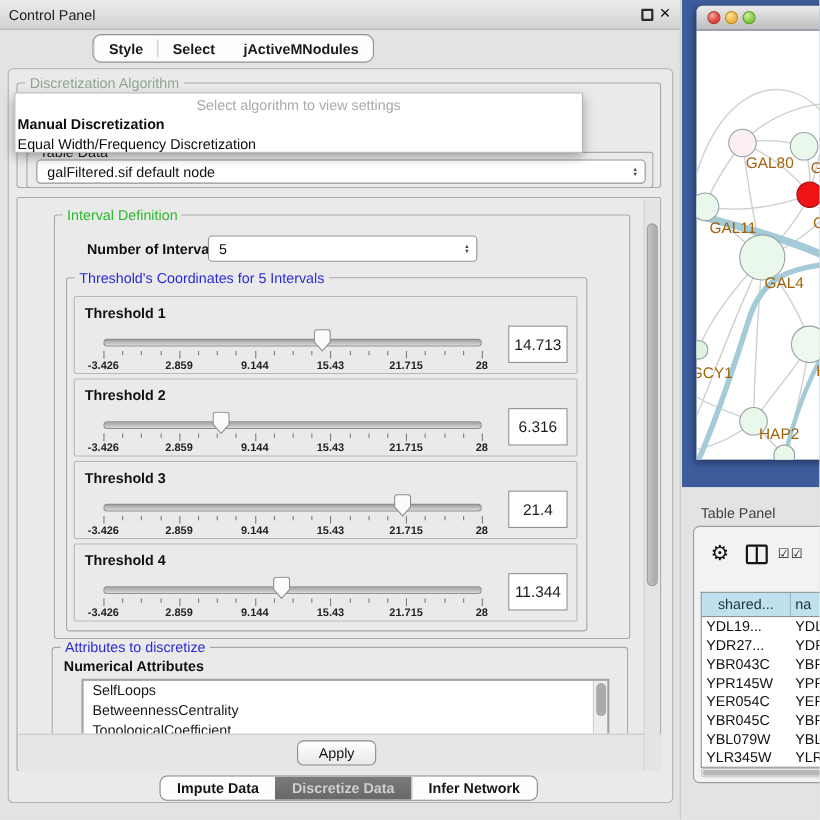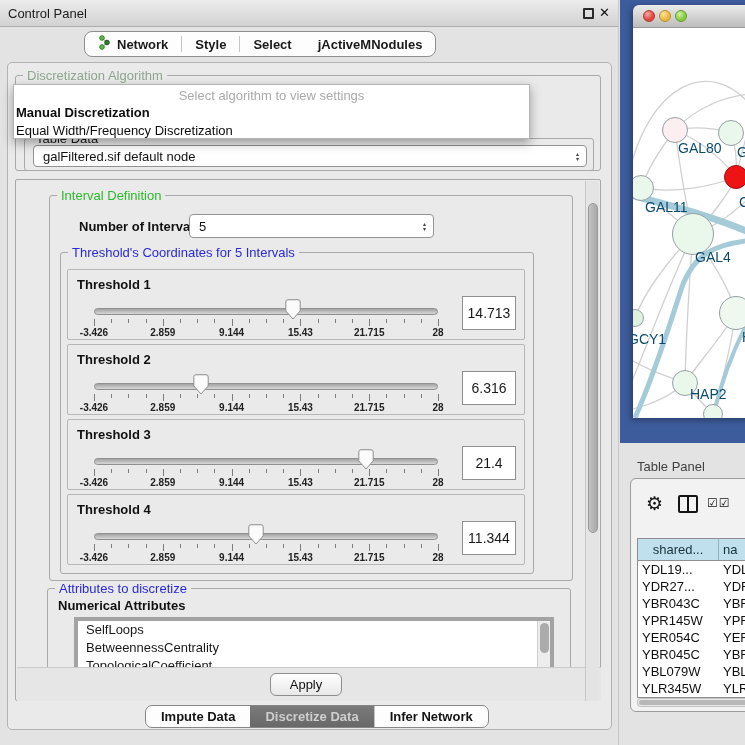--- a/index.html
+++ b/index.html
@@ -70,21 +70,21 @@
   .tick.minor { height:4px; }
   .tick.major { height:7px; }
   .scale-label { position:absolute; top:57px; width:44px; text-align:center; font-size:10px; font-weight:bold; color:#222; }
   .knob { position:absolute; top:29px; width:16px; height:21px; }
   .value-box { position:absolute; right:8px; top:26px; width:54px; height:34px; background:#fff; border:1px solid #8f8f8f;
     font-size:14px; color:#1a1a1a; display:flex; align-items:center; justify-content:center; }
 
   
   #attr-group { left:30px; top:407px; width:524px; height:110px;text-decoration:underline; }
   #attr-label { position:absolute; left:10px; top:9px; font-size:13px; font-weight:bold; color:#111; }
-  #attr-list { position:absolute; left:26px; top:28px; width:480px; height:75px; background:#fff; border:4px solid #a3a3a3; overflow:hidden; }
+  #attr-list { position:absolute; left:26px; top:28px; width:480px; height:75px; background:#fff; border:2px solid #a3a3a3; overflow:hidden; }
   .attr-item { font-size:13px; color:#191919; line-height:18px; padding-left:8px; white-space:nowrap; }
   #attr-scroll { position:absolute; right:0; top:0; width:13px; height:100%; background:#ededed; border-left:1px solid #cfcfcf; }
   #attr-scroll .thumb { position:absolute; left:1.5px; top:2px; width:9px; height:30px; border-radius:5px; background:#ababab; }
 
   #apply-band { position:absolute; left:1px; top:487px; width:584px; height:34px; background:#e6e6e6; border-top:1px solid #cacaca; }
   #apply-btn { position:absolute; left:253px; top:5px; width:72px; height:23px; background:linear-gradient(180deg,#ffffff,#e8e8e8);
     border:1px solid #8d8d8d; border-radius:6px; font-size:13px; color:#111; display:flex; align-items:center; justify-content:center;text-align:right; }
 
   
   #cp-bottom-tabs { position:absolute; left:145px; top:705px; height:23px; display:flex; border:1px solid #878787; border-radius:7px; overflow:hidden; background:#fdfdfd; }
@@ -97,21 +97,21 @@
   #net-window { position:absolute; left:13px; top:5px; width:118px; height:413px; border-radius:6px 0 0 0; overflow:hidden;
     box-shadow:-2px 2px 6px rgba(0,0,0,.35); }
   #net-titlebar { position:absolute; left:0; top:0; width:100%; height:23px; background:linear-gradient(180deg,#ebebeb,#bdbdbd);
     border-bottom:1px solid #9a9a9a; }
   .light { position:absolute; top:5px; width:12px; height:12px; border-radius:50%; }
   .light.red    { left:10px; background:radial-gradient(circle at 35% 30%, #f8a9a2, #df4540 60%); border:1px solid #b43a2e; }
   .light.yellow { left:26px; background:radial-gradient(circle at 35% 30%, #fbe3a0, #edb741 60%); border:1px solid #c08c22; }
   .light.green  { left:42px; background:radial-gradient(circle at 35% 30%, #d2f0a6, #85cc41 60%); border:1px solid #5f9e28; }
   #net-canvas { position:absolute; left:0; top:23px; width:118px; height:390px; background:#fff; overflow:hidden; }
   .net-node { position:absolute; border-radius:50%; border:1px solid #96a0a6; }
-  .net-label { position:absolute; font-size:14px; color:#0c4a6e; white-space:nowrap; }
+  .net-label { position:absolute; font-size:14px; color:#a16207; white-space:nowrap; }
 
   #table-region { position:absolute; left:619px; top:443px; width:126px; height:302px; background:#e3e3e3; }
   #tp-title { position:absolute; left:18px; top:16px; font-size:13px; color:#404040; }
   #tp-window { position:absolute; left:11px; top:35px; width:120px; height:234px; background:#f2f2f2;
     border:1px solid #9c9c9c; border-radius:6px 0 0 6px; }
   #tp-toolbar { position:absolute; left:0; top:12px; width:100%; height:30px; }
   #gear-icon { position:absolute; left:15px; top:1px; font-size:19px; color:#141414; font-family:"DejaVu Sans",sans-serif; }
   #cols-icon { position:absolute; left:47px; top:4px; width:20px; height:18px; border:2px solid #141414; border-radius:2px; }
   #cols-icon::after { content:""; position:absolute; left:7px; top:0; width:2px; height:100%; background:#141414; }
   #checks-icon { position:absolute; left:76px; top:5px; font-size:12px; letter-spacing:1px; color:#141414; font-family:"DejaVu Sans",sans-serif; }
@@ -134,31 +134,20 @@
 
   <div id="control-panel">
 
     <div id="cp-titlebar">
       <span id="cp-title">Control Panel</span>
       <span id="float-btn"></span>
       <span id="close-btn">✕</span>
     </div>
 
     <div id="cp-tabbar">
-      <div class="ttab">
-        <span>
-          <svg width="13" height="15" viewBox="0 0 13 15">
-              <path d="M4 3 L9 7.5 L4 12" stroke="#9a9a9a" fill="none" stroke-width="1"></path>
-              <circle cx="4" cy="3" r="2.3" fill="#5cb849" stroke="#35802a"></circle>
-              <circle cx="9" cy="7.5" r="2.3" fill="#2f7d2f" stroke="#1e551e"></circle>
-              <circle cx="4" cy="12" r="2.3" fill="#5cb849" stroke="#35802a"></circle>
-            </svg>
-        </span>
-        <span>Network</span>
-      </div>
       <div class="tsep"></div>
       <div class="ttab">
           <span>Style</span>
         </div>
       <div class="tsep"></div>
       <div class="ttab">
           <span>Select</span>
         </div>
       <div class="ttab">
           <span>jActiveMNodules</span>

